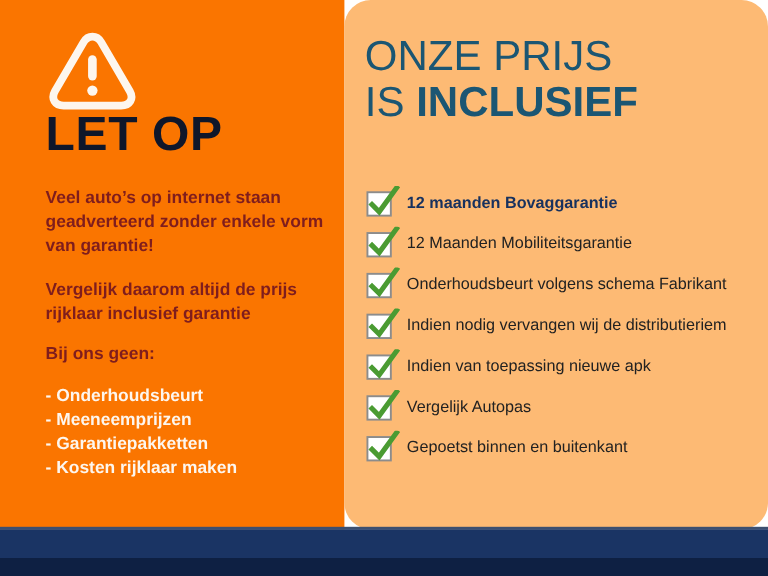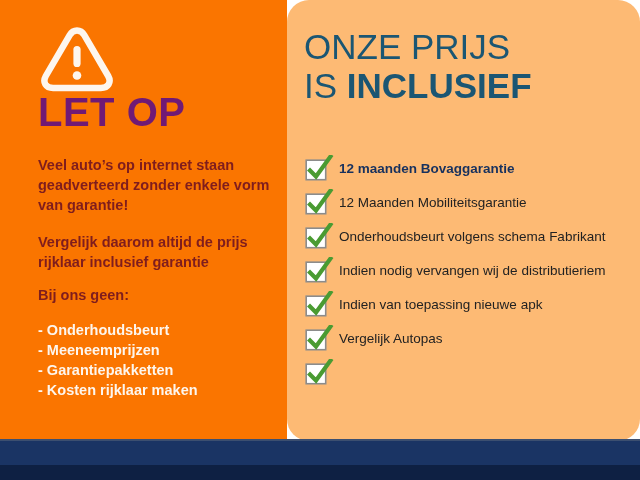--- a/index.html
+++ b/index.html
@@ -35,21 +35,21 @@
     width: 74px;
     height: 68px;
   }
 
   #let-op-title {
     position: absolute;
     left: 38px;
     top: 92px;
     font-size: 40px;
     font-weight: bold;
-    color: #701a75;
+    color: #0f172a;
     letter-spacing: 0.5px;
     line-height: 1;
     white-space: nowrap;
   }
 
   .orange-para {
     position: absolute;
     left: 38px;
     color: #7f1d1d;
     font-size: 14.5px;
@@ -257,20 +257,21 @@
         <span class="benefit-text">Vergelijk Autopas</span>
       </li>
 
       <li>
         <span class="check-box">
           <svg width="30" height="27" viewBox="0 0 30 27" xmlns="http://www.w3.org/2000/svg">
             <rect x="1.2" y="5.2" width="19.5" height="19.5" fill="#ffffff" stroke="#8c8c8c" stroke-width="1.6"></rect>
             <path d="M5 15.5 L11 21.5 L25.5 1.5" fill="none" stroke="#4a9b32" stroke-width="4.2" stroke-linecap="square"></path>
           </svg>
         </span>
+        <span class="benefit-text">Gepoetst binnen en buitenkant</span>
       </li>
 
     </ul>
   </div>
 
   <div id="bar-divider"></div>
   <div id="bottom-bar-top"></div>
   <div id="bottom-bar-bottom"></div>
 
 </div>

